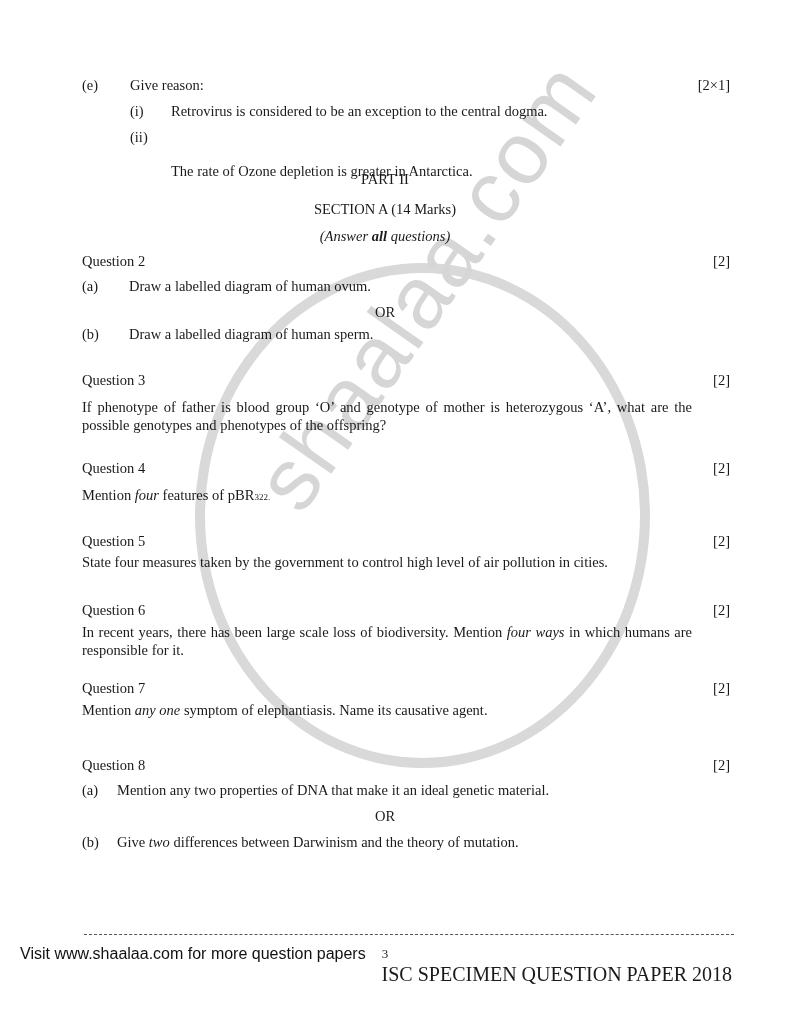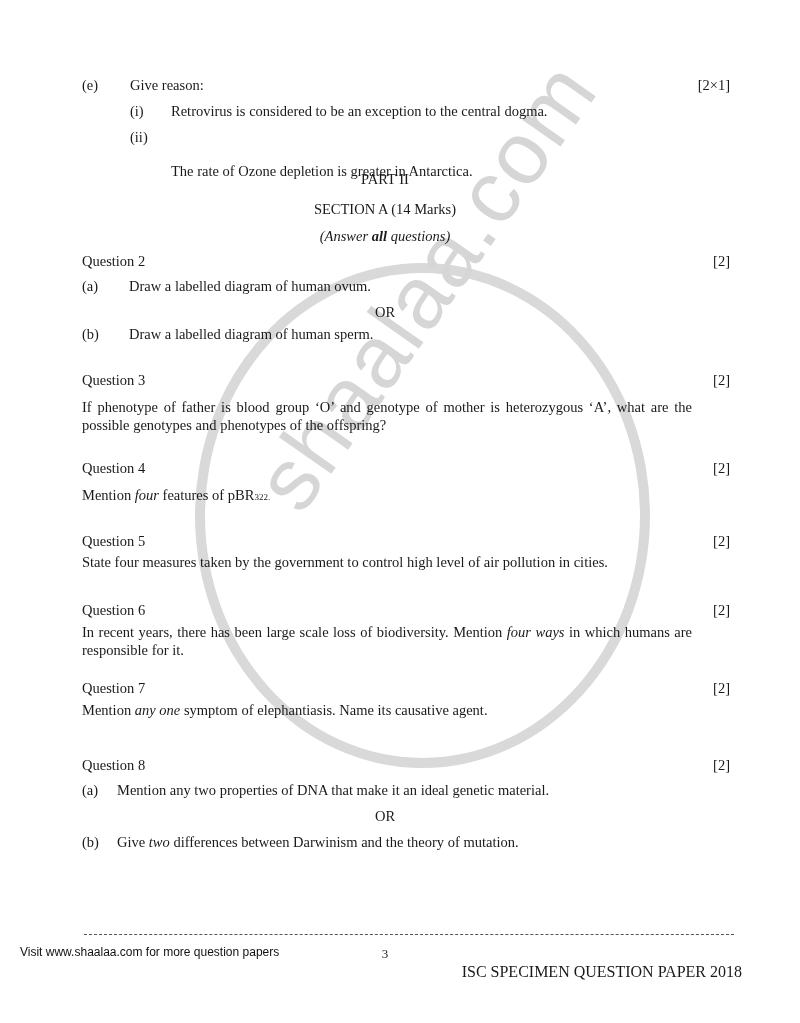--- a/index.html
+++ b/index.html
@@ -12,22 +12,22 @@
   .center { position:absolute; left:0; width:770px; text-align:center; }
   .watermark { position:absolute; left:195px; top:263px; width:455px; height:505px;
                border:10px solid #d9d9d9; border-radius:50%; box-sizing:border-box; }
   .wm-text { position:absolute; left:235px; top:470px; transform:rotate(-55deg); transform-origin:left top;
              font-family:"Liberation Sans","DejaVu Sans",sans-serif; font-size:88px; color:#d6d6d6;
              letter-spacing:2px; white-space:nowrap; }
   .content { position:relative; z-index:2; }
   .para { position:absolute; left:82px; width:610px; line-height:18px; text-align:justify; }
   .dash { position:absolute; left:84px; top:934px; width:650px; border-top:1px dashed #555; height:0; }
   .footer-visit { position:absolute; left:20px; top:945px; font-family:"Liberation Sans","DejaVu Sans",sans-serif;
-                  font-size:12px; color:#111; }
-  .footer-paper { position:absolute; right:58px; top:963px; font-size:16px;text-align:center; }
+                  font-size:16px; color:#111; }
+  .footer-paper { position:absolute; right:68px; top:963px; font-size:20px;text-align:center; }
   sub, .smallsub { font-size:9px; }
 </style>
 </head>
 <body>
 
 <div class="watermark"></div>
 <div class="wm-text">shaalaa.com</div>
 
 <div class="content">
 

